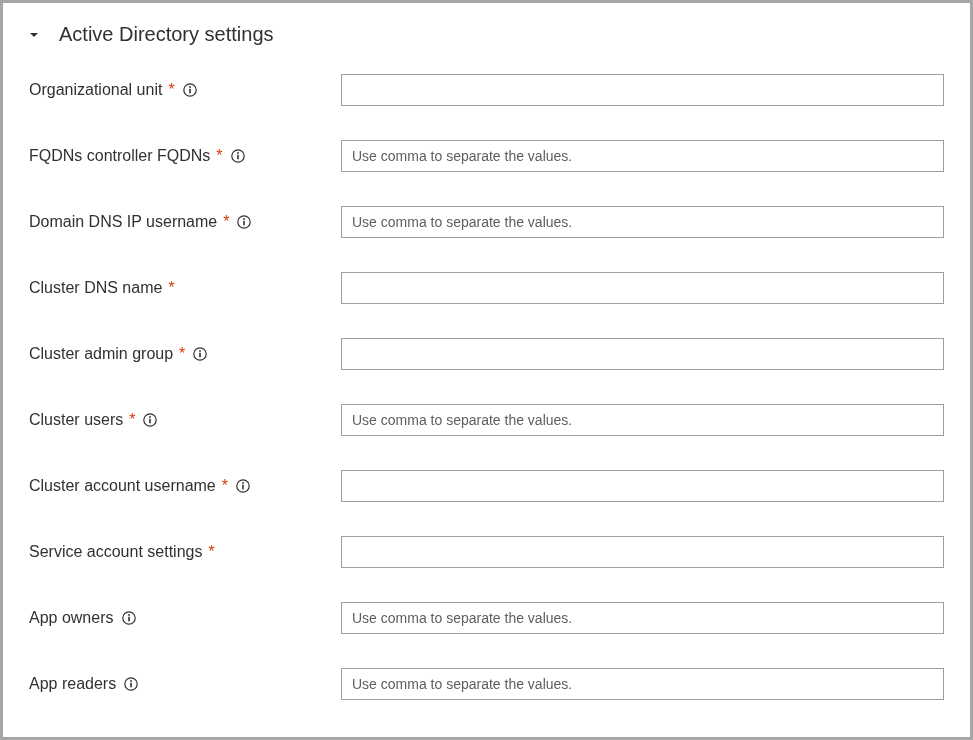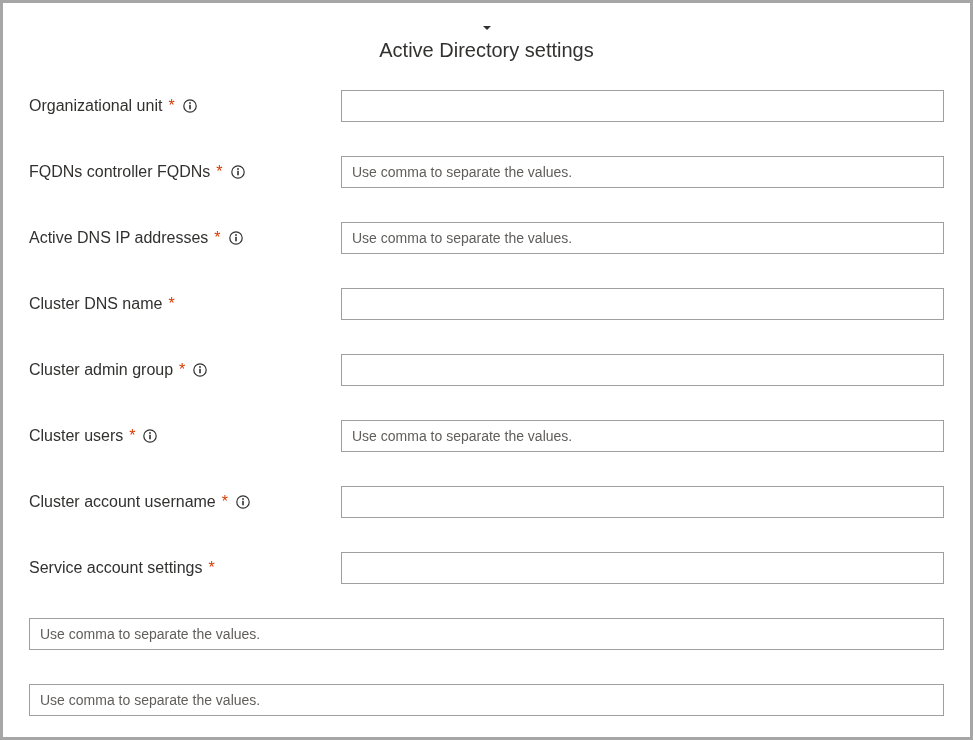--- a/index.html
+++ b/index.html
@@ -13,24 +13,23 @@
     .panel {
       background: #fff;
       margin: 3px;
       width: 967px;
       height: 734px;
       padding: 20px 26px;
     }
     .section-header {
       display: flex;
       align-items: center;
-      gap: 6px;
+      gap: 20px;
       margin-bottom: 28px;
       cursor: pointer;
-      flex-direction: column;
     }
     .caret-icon {
       display: inline-flex;
       align-items: center;
       justify-content: center;
       width: 10px;
       height: 10px;
     }
     .caret-icon svg { width: 10px; height: 10px; }
     .section-title {
@@ -125,21 +124,21 @@
           </svg>
       </span>
     </div>
     <div class="field-input-col">
       <input type="text" class="text-input" placeholder="Use comma to separate the values." style="">
     </div>
   </div>
 
   <div class="field-row">
     <div class="field-label-col">
-      <span>Active DNS IP addresses</span>
+      <span>Domain DNS IP username</span>
       <span class="asterisk">*</span>
       <span class="info-icon">
         <svg viewBox="0 0 14 14">
             <circle cx="7" cy="7" r="6.2" fill="none" stroke="#323130" stroke-width="1.2"></circle>
             <circle cx="7" cy="4" r="0.9" fill="#323130"></circle>
             <rect x="6.2" y="5.8" width="1.6" height="4.5" fill="#323130"></rect>
           </svg>
       </span>
     </div>
     <div class="field-input-col">
@@ -212,24 +211,44 @@
     <div class="field-label-col">
       <span>Service account settings</span>
       <span class="asterisk">*</span>
     </div>
     <div class="field-input-col">
       <input type="password" class="text-input" placeholder="" style="">
     </div>
   </div>
 
   <div class="field-row">
-    <div class="field-input-col">
-      <input type="text" class="text-input" placeholder="Use comma to separate the values." style="">
-    </div>
-  </div>
-
-  <div class="field-row">
+    <div class="field-label-col">
+      <span>App owners</span>
+      <span class="info-icon">
+        <svg viewBox="0 0 14 14">
+            <circle cx="7" cy="7" r="6.2" fill="none" stroke="#323130" stroke-width="1.2"></circle>
+            <circle cx="7" cy="4" r="0.9" fill="#323130"></circle>
+            <rect x="6.2" y="5.8" width="1.6" height="4.5" fill="#323130"></rect>
+          </svg>
+      </span>
+    </div>
+    <div class="field-input-col">
+      <input type="text" class="text-input" placeholder="Use comma to separate the values." style="">
+    </div>
+  </div>
+
+  <div class="field-row">
+    <div class="field-label-col">
+      <span>App readers</span>
+      <span class="info-icon">
+        <svg viewBox="0 0 14 14">
+            <circle cx="7" cy="7" r="6.2" fill="none" stroke="#323130" stroke-width="1.2"></circle>
+            <circle cx="7" cy="4" r="0.9" fill="#323130"></circle>
+            <rect x="6.2" y="5.8" width="1.6" height="4.5" fill="#323130"></rect>
+          </svg>
+      </span>
+    </div>
     <div class="field-input-col">
       <input type="text" class="text-input" placeholder="Use comma to separate the values." style="">
     </div>
   </div>
 
 </div>
 
 </body></html>

